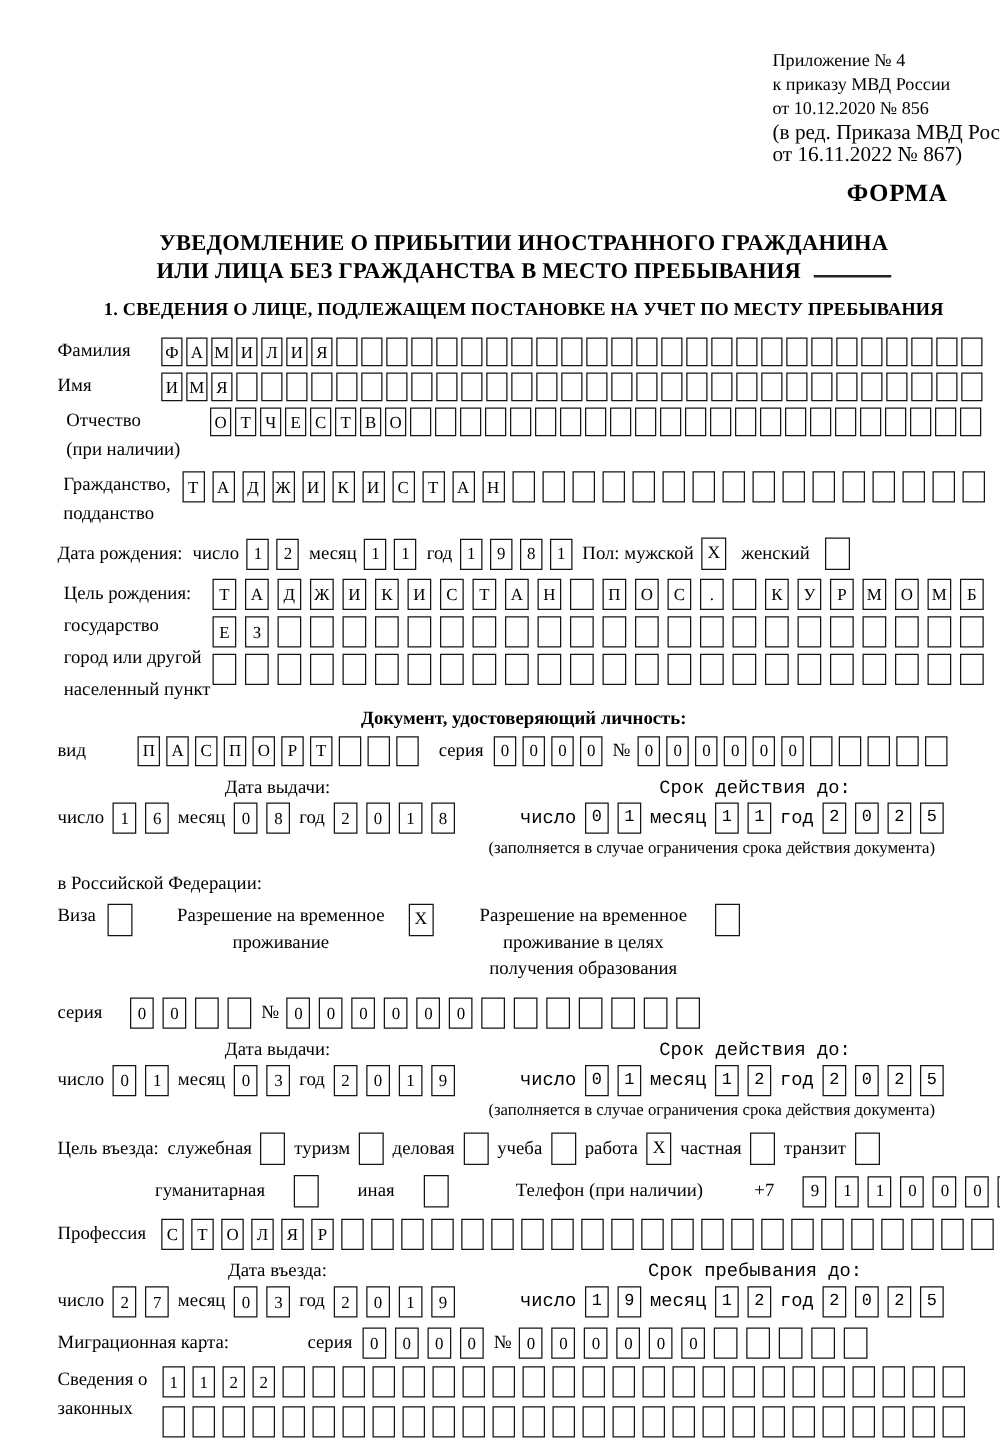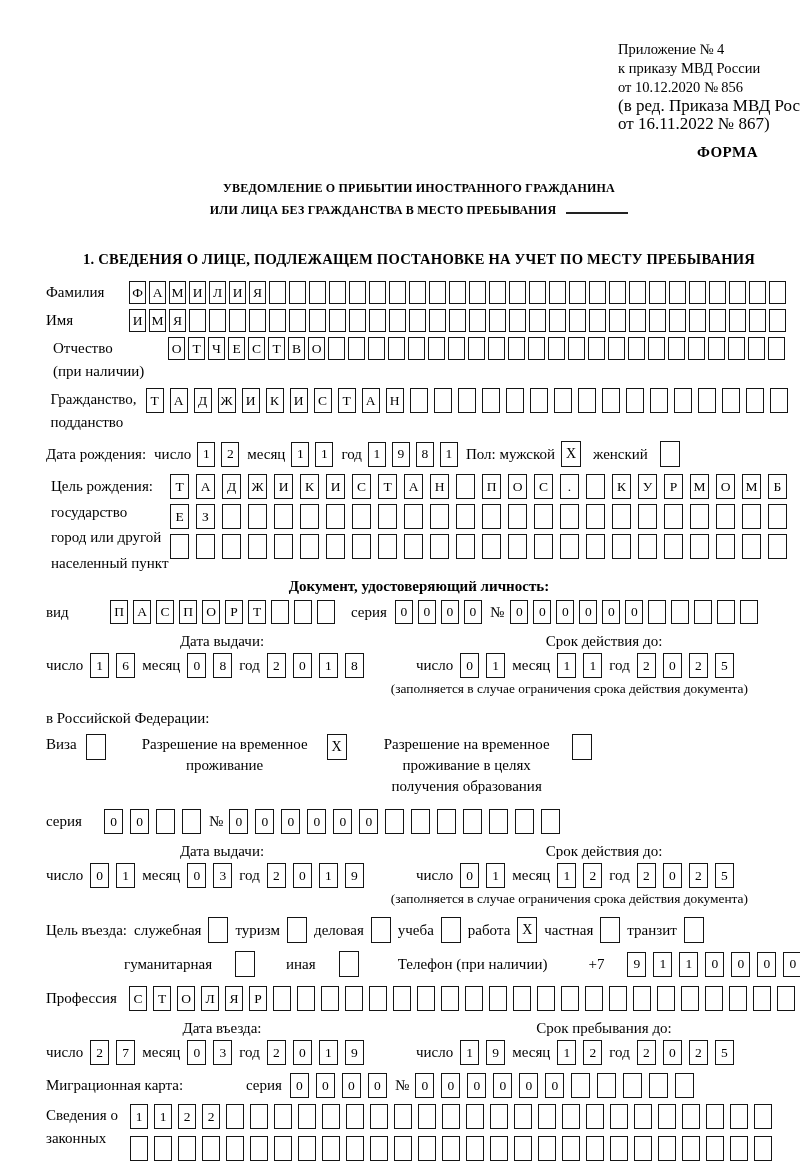--- a/index.html
+++ b/index.html
@@ -1,43 +1,43 @@
 <!DOCTYPE html>
 <html><head>
 <meta charset="utf-8">
 <style>
   html,body{margin:0;padding:0;background:#fff;}
   body{width:800px;height:1163px;overflow:hidden;color:#000;
        font-family:"Liberation Serif", "DejaVu Serif", serif;font-size:15px;}
   .page{box-sizing:border-box;width:800px;height:1163px;padding:40px 8px 0 46px;position:relative;}
   .hdr{margin-left:572px;line-height:19px;font-size:14.5px;white-space:nowrap;}
   .hdr .small{font-size:17px;line-height:17.5px;}
-  .forma{font-weight:bold;text-align:right;padding-right:34px;margin-top:12px;font-size:15px;letter-spacing:.5px;}
-  .title{text-align:center;font-weight:bold;font-size:12px;line-height:22px;margin-top:16px;letter-spacing:.2px;}
+  .forma{font-weight:bold;text-align:right;padding-right:34px;margin-top:12px;font-size:20px;letter-spacing:.5px;}
+  .title{text-align:center;font-weight:bold;font-size:18px;line-height:22px;margin-top:16px;letter-spacing:.2px;}
   .uline{display:inline-block;width:62px;border-bottom:2px solid #222;margin-left:10px;vertical-align:baseline;}
-  .sect{text-align:center;font-weight:bold;font-size:14.6px;margin-top:30px;letter-spacing:.2px;}
+  .sect{text-align:center;font-weight:bold;font-size:14.6px;margin-top:13px;letter-spacing:.2px;}
 
   .cells{display:inline-flex;gap:3px;flex:none;}
   .cell{box-sizing:border-box;flex:none;width:17px;height:23px;border:1.5px solid #151515;background:#fff;
         display:inline-flex;align-items:center;justify-content:center;font-size:13.5px;line-height:1;}
   .cells.mid{gap:5px}.cells.mid .cell{width:18px;height:24px;}
   .cells.spaced{gap:6px}.cells.spaced .cell{width:18px;height:25px;}
   .cells.wide{gap:7px}.cells.wide .cell{width:19px;height:25px;}
   .cells.cb .cell{width:20px;height:26px;font-size:14px;}
 
   .frow{display:flex;align-items:center;margin-top:5px;flex-wrap:nowrap;white-space:nowrap;}
   .frow.topal{align-items:flex-start;justify-content:center;}
   .lblcol{flex:none;line-height:23px;}
   .w83{width:83px;}.w115{width:115px;}.w95{width:95px;}.w64{width:64px;}.w58{width:58px;}.w119{width:119px;}.w200{width:200px;}
   .gap8{margin-left:8px;}.gap12{margin-left:12px;}.gap6{margin-left:6px;}
   .center-bold{text-align:center;font-weight:bold;margin-top:8px;}
   .dpair{display:flex;margin-top:8px;}
   .dcol{display:flex;flex-direction:column;}
   .dcol.left{width:352px;flex:none;}
-  .dcol.right{flex:1;padding-left:18px;}
+  .dcol.right{flex:1;padding-left:18px;font-family:Liberation Mono, monospace;}
   .dtitle{text-align:center;line-height:19px;}
   .dline{display:flex;align-items:center;gap:7px;margin-top:2px;white-space:nowrap;}
   .note{text-align:right;padding-right:44px;font-size:13.4px;margin-top:3px;}
   .para{margin-top:9px;line-height:24px;}
   .opts{display:flex;align-items:flex-start;margin-top:4px;}
   .opt{display:flex;align-items:flex-start;gap:9px;}
   .opt .txt{text-align:center;line-height:21px;}
   .w185{width:186px;}.w190{width:192px;}
   .bp-rows > .cells{display:flex;margin-bottom:5px;}
   .reps{display:flex;margin-top:6px;}
@@ -558,21 +558,21 @@
 
   <div class="frow" style="margin-top:8px;gap:23px;margin-left:78px">
     <span>гуманитарная</span>
     <span class="cells cb">
         <span class="cell"></span>
       </span>
     <span style="margin-left:8px">иная</span>
     <span class="cells cb">
         <span class="cell"></span>
       </span>
-    <span style="margin-left:16px">Телефон (при наличии)</span>
+    <span style="margin-left:31px">Телефон (при наличии)</span>
     <span style="margin-left:18px">+7</span>
     <span class="cells wide">
         <span class="cell">9</span>
         <span class="cell">1</span>
         <span class="cell">1</span>
         <span class="cell">0</span>
         <span class="cell">0</span>
         <span class="cell">0</span>
         <span class="cell">0</span>
         <span class="cell">0</span>

